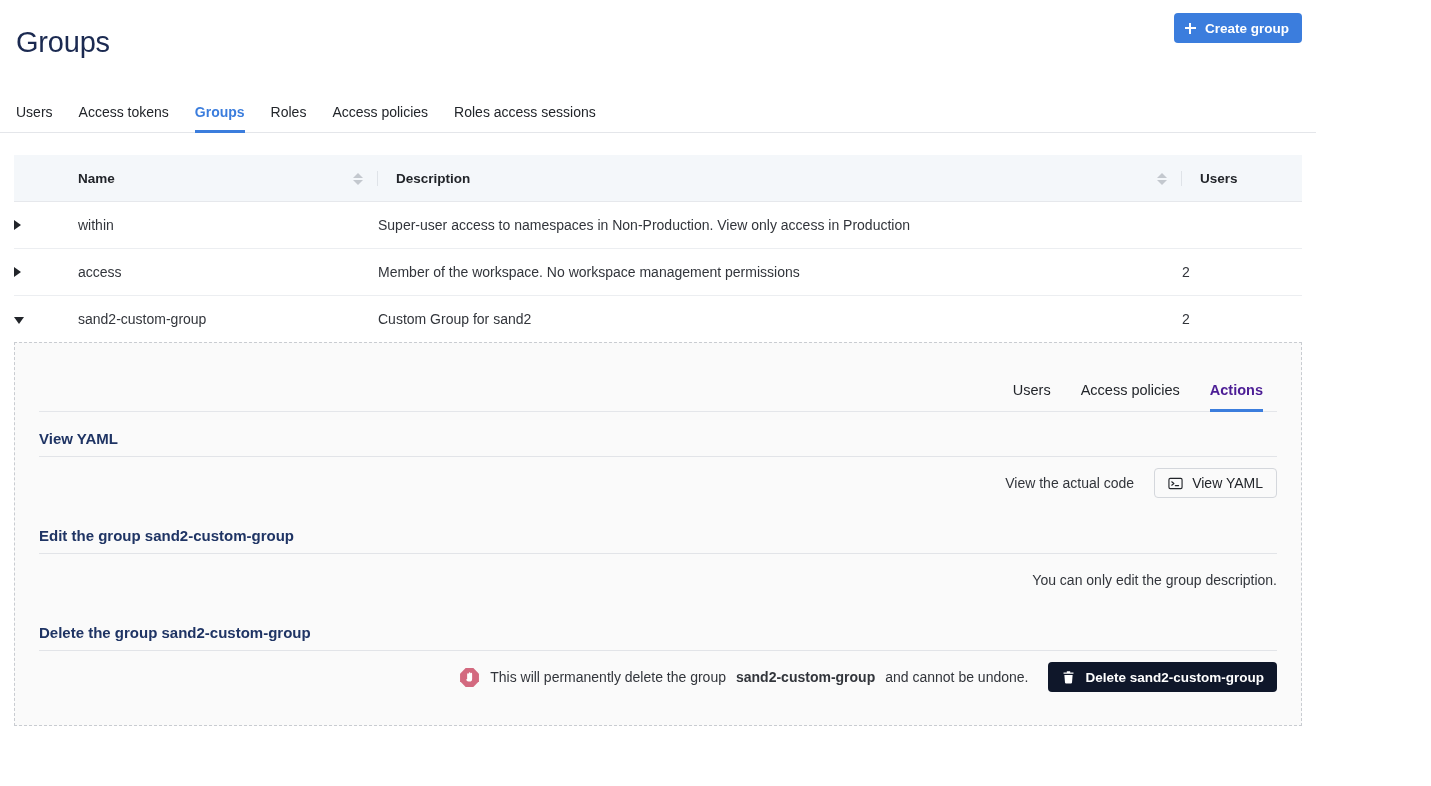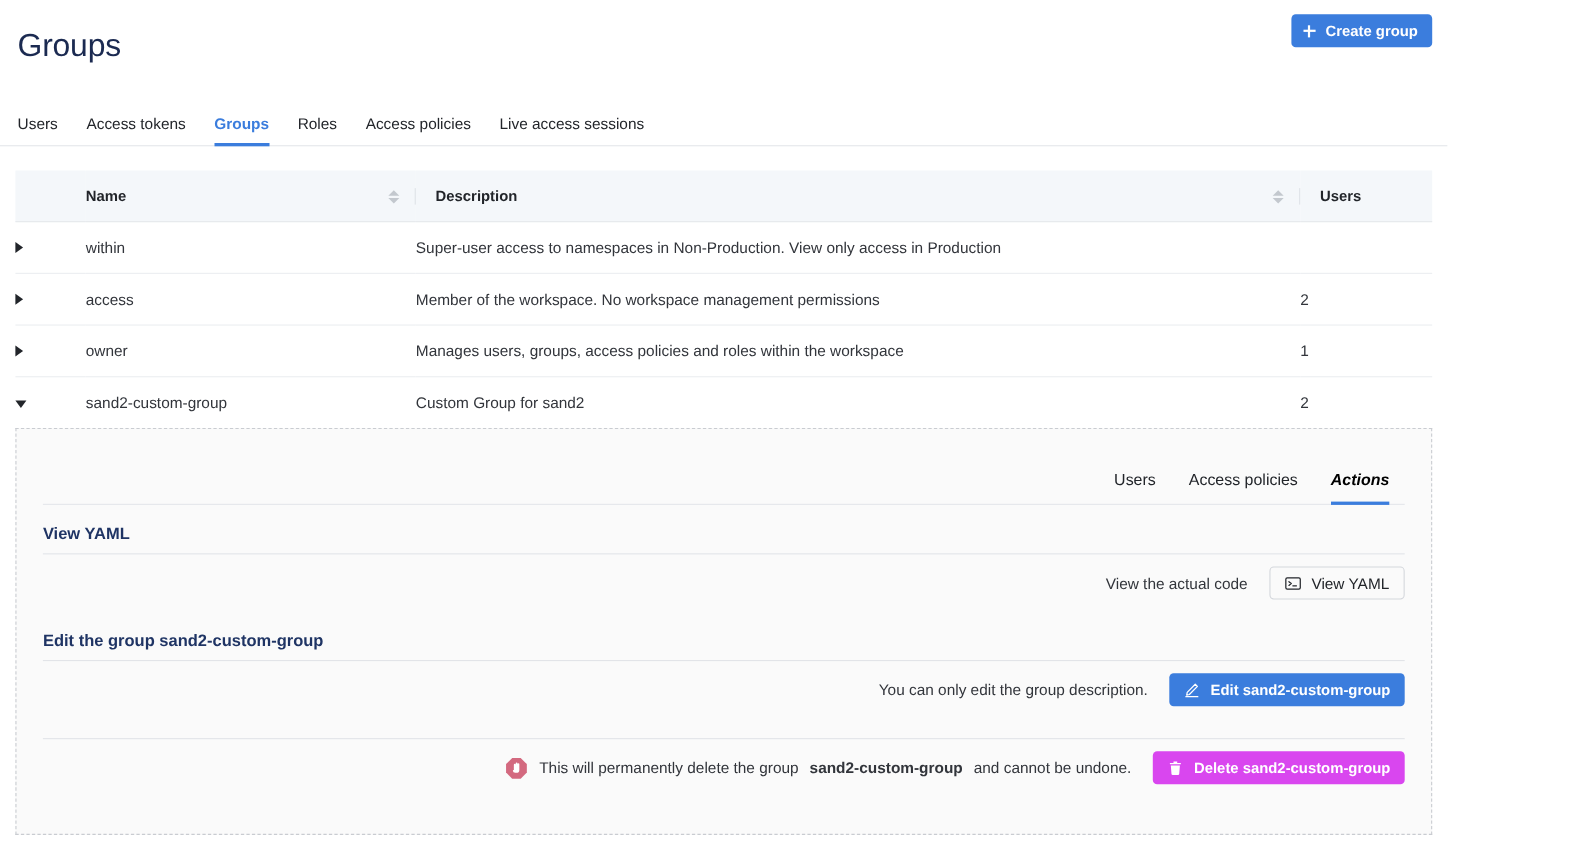--- a/index.html
+++ b/index.html
@@ -189,21 +189,21 @@
   .inner-tab {
     position: relative;
     padding: 0 15px 14px 15px;
     font-size: 14.5px;
     color: #22252a;
     cursor: pointer;
     line-height: 1;
     white-space: nowrap;
   }
   .inner-tab:last-child { padding-right: 14px; }
-  .inner-tab.active { color: #000000; font-weight: 600; font-style: italic; }
+  .inner-tab.active { color: #4c1d95; font-weight: 600; }
   .inner-tab.active::after {
     content: "";
     position: absolute;
     left: 15px; right: 14px; bottom: -1px;
     height: 3px;
     background: #3b7ddd;
   }
 
   .section { padding-top: 18px; }
   .section-heading {
@@ -250,21 +250,21 @@
     border: none;
   }
   .btn-outline {
     background: #fafafa;
     border: 1px solid #d4d7dc;
     color: #22252a;
     font-weight: 400;
     font-size: 14px;
   }
   .btn-primary { background: #3b7ddd; color: #fff; }
-  .btn-danger  { background: #d946ef; color: #fff; }
+  .btn-danger  { background: #0f172a; color: #fff; }
 
   svg.ico { display: block; }
 
   .stop-icon { flex: 0 0 auto; }
 </style>
 </head>
 <body>
 
 <div class="page">
 
@@ -275,21 +275,21 @@
       <span>Create group</span>
     </button>
   </div>
 
   <div class="tabs">
     <div class="tab">Users</div>
     <div class="tab">Access tokens</div>
     <div class="tab active">Groups</div>
     <div class="tab">Roles</div>
     <div class="tab">Access policies</div>
-    <div class="tab">Live access sessions</div>
+    <div class="tab">Roles access sessions</div>
   </div>
 
   <div class="table-wrap">
     <table class="groups">
       <thead>
         <tr>
           <th class="col-expand"></th>
           <th class="col-name">
             <div class="th-inner">
               <span class="th-label">Name</span>
@@ -327,28 +327,20 @@
           <td class="col-users"></td>
         </tr>
         <tr>
           <td class="col-expand">
             <span class="caret"></span>
           </td>
           <td class="col-name">access</td>
           <td class="col-desc">Member of the workspace. No workspace management permissions</td>
           <td class="col-users">2</td>
         </tr>
-        <tr>
-          <td class="col-expand">
-            <span class="caret"></span>
-          </td>
-          <td class="col-name">owner</td>
-          <td class="col-desc">Manages users, groups, access policies and roles within the workspace</td>
-          <td class="col-users">1</td>
-        </tr>
         <tr class="expanded">
           <td class="col-expand">
             <span class="caret open"></span>
           </td>
           <td class="col-name">sand2-custom-group</td>
           <td class="col-desc">Custom Group for sand2</td>
           <td class="col-users">2</td>
         </tr>
       </tbody>
     </table>
@@ -378,33 +370,25 @@
           <span>View YAML</span>
         </button>
       </div>
     </div>
 
     <div class="section">
       <div class="section-heading">Edit the group sand2-custom-group</div>
       <div class="section-rule"></div>
       <div class="section-row">
         <div class="section-text">You can only edit the group description.</div>
-        <button class="btn btn-primary">
-          <span>
-            <svg class="ico" width="15" height="15" viewBox="0 0 16 16" fill="none" stroke="#ffffff" stroke-width="1.2" stroke-linecap="round" stroke-linejoin="round">
-              <path d="M11.3 2.2 L13.4 4.3 L5.6 12.1 L3 12.7 L3.5 10.1 Z"></path>
-              <path d="M2.2 14.2 H13.8"></path>
-            </svg>
-          </span>
-          <span>Edit sand2-custom-group</span>
-        </button>
       </div>
     </div>
 
     <div class="section">
+      <div class="section-heading">Delete the group sand2-custom-group</div>
       <div class="section-rule"></div>
       <div class="section-row">
         <div class="section-text">
           <span class="stop-icon">
             <svg class="ico" width="21" height="21" viewBox="0 0 24 24">
               <path d="M7.6 1.2 H16.4 L22.8 7.6 V16.4 L16.4 22.8 H7.6 L1.2 16.4 V7.6 Z" fill="#d3697f"></path>
               <path d="M9.3 13.6 V8.2 a0.95 0.95 0 0 1 1.9 0 V7.0 a0.95 0.95 0 0 1 1.9 0 V7.6 a0.95 0.95 0 0 1 1.9 0 V13.6 a3.1 3.1 0 0 1 -3.1 3.1 h-1 a2.6 2.6 0 0 1 -2.6 -2.6 z" fill="#ffffff"></path>
             </svg>
           </span>
           <span>This will permanently delete the group</span>

